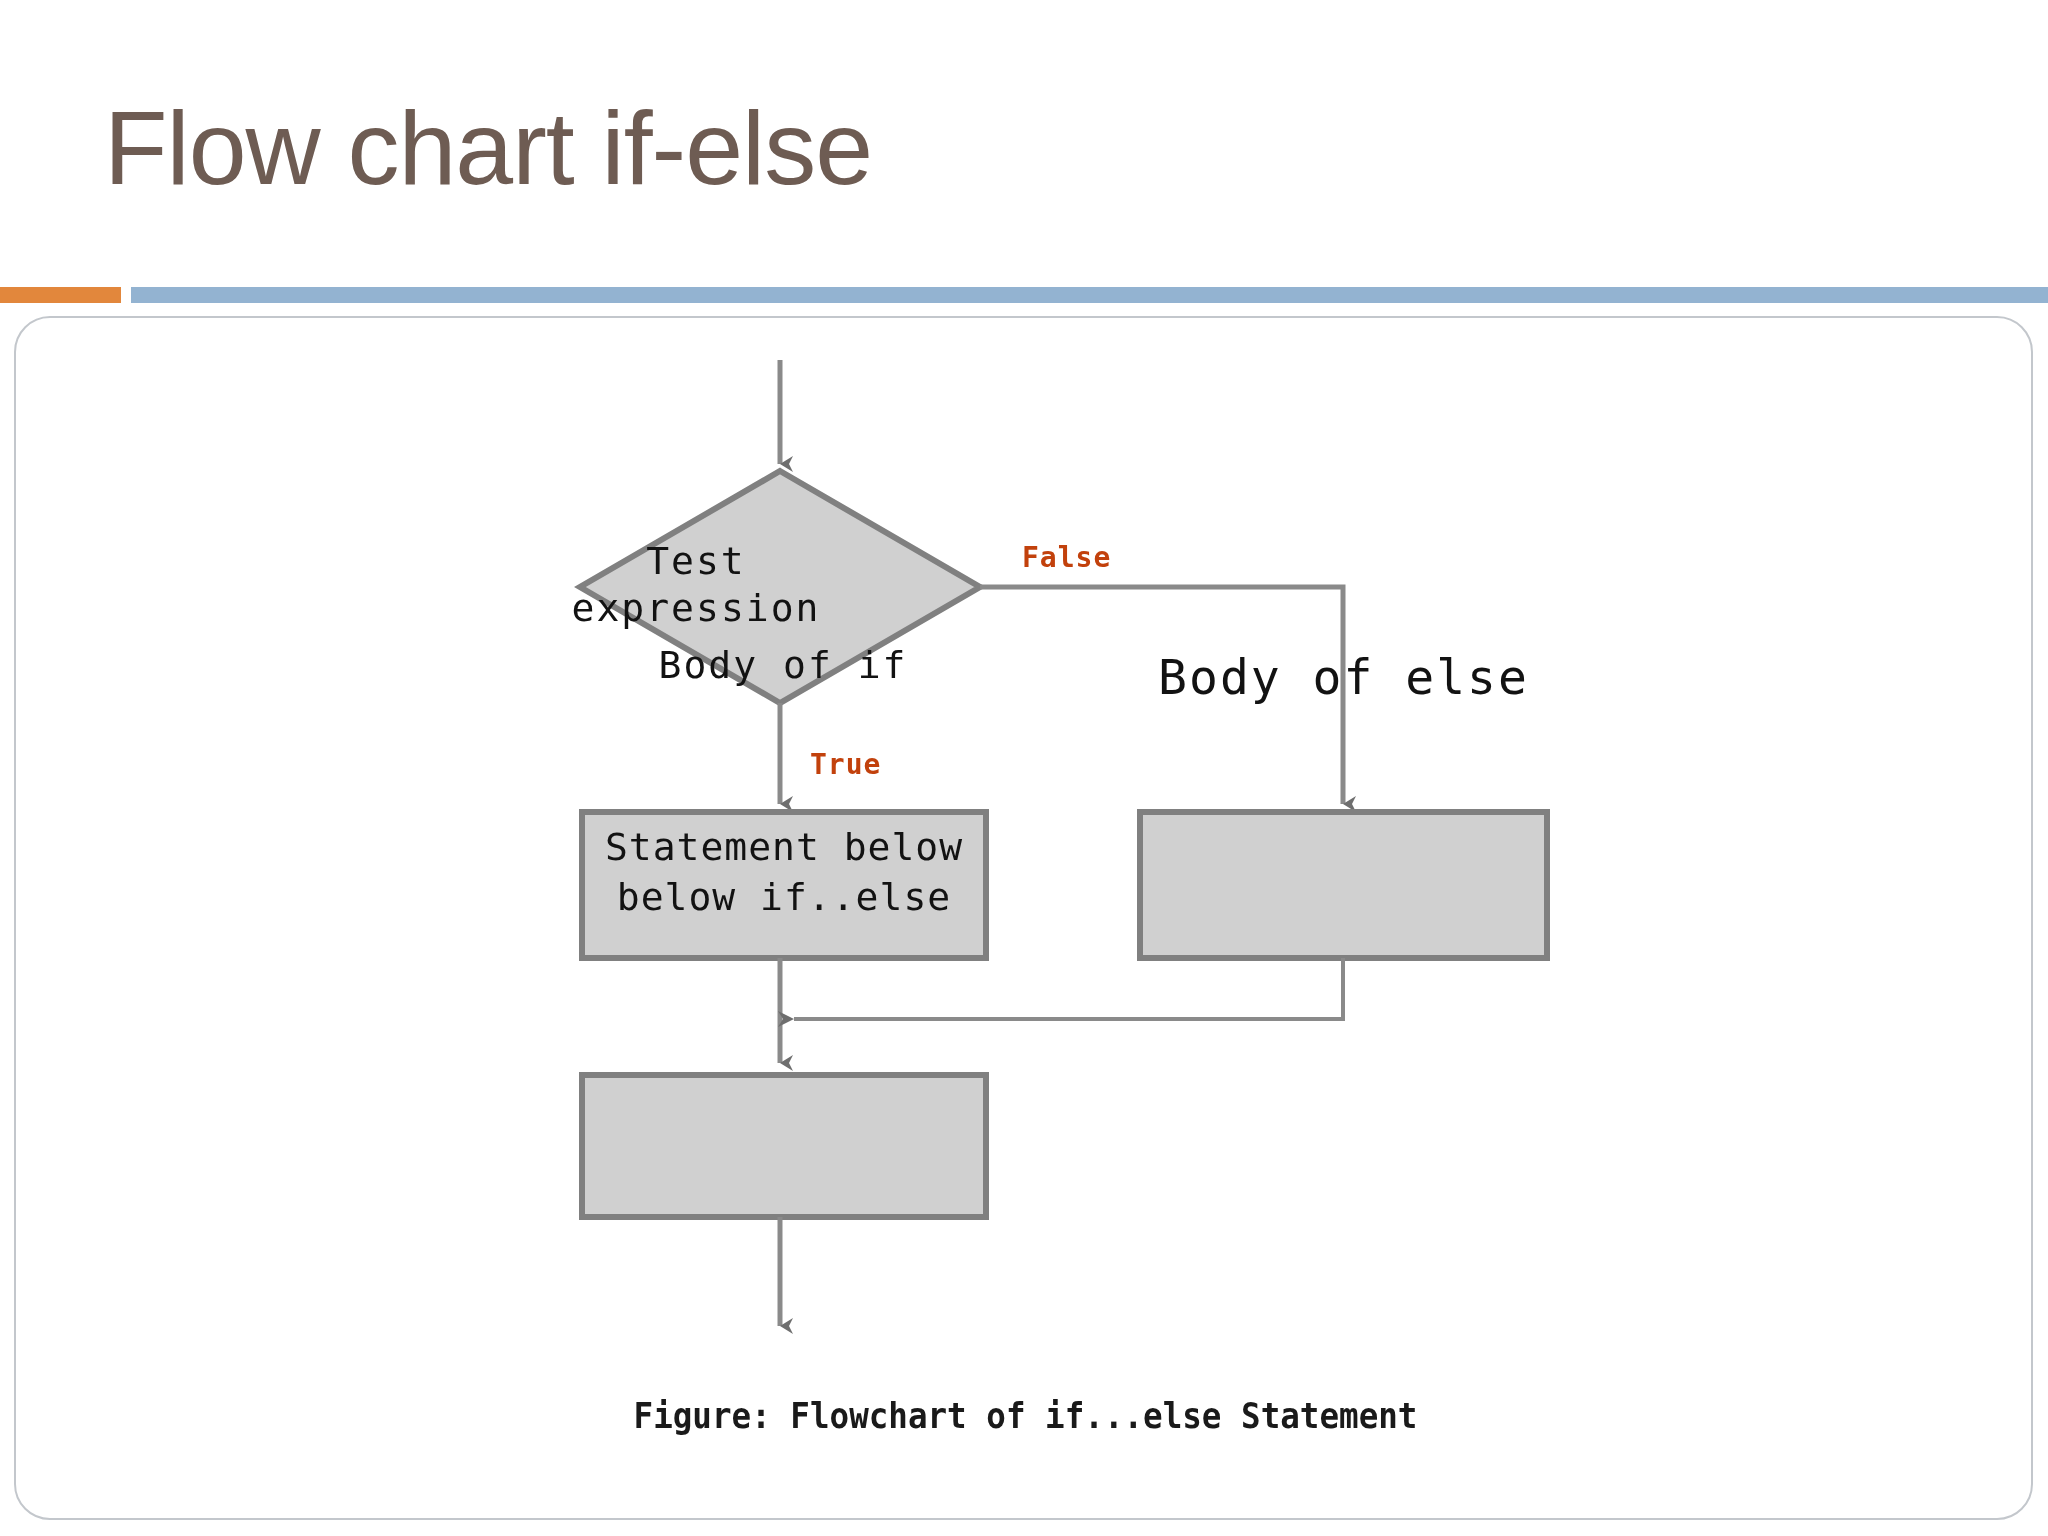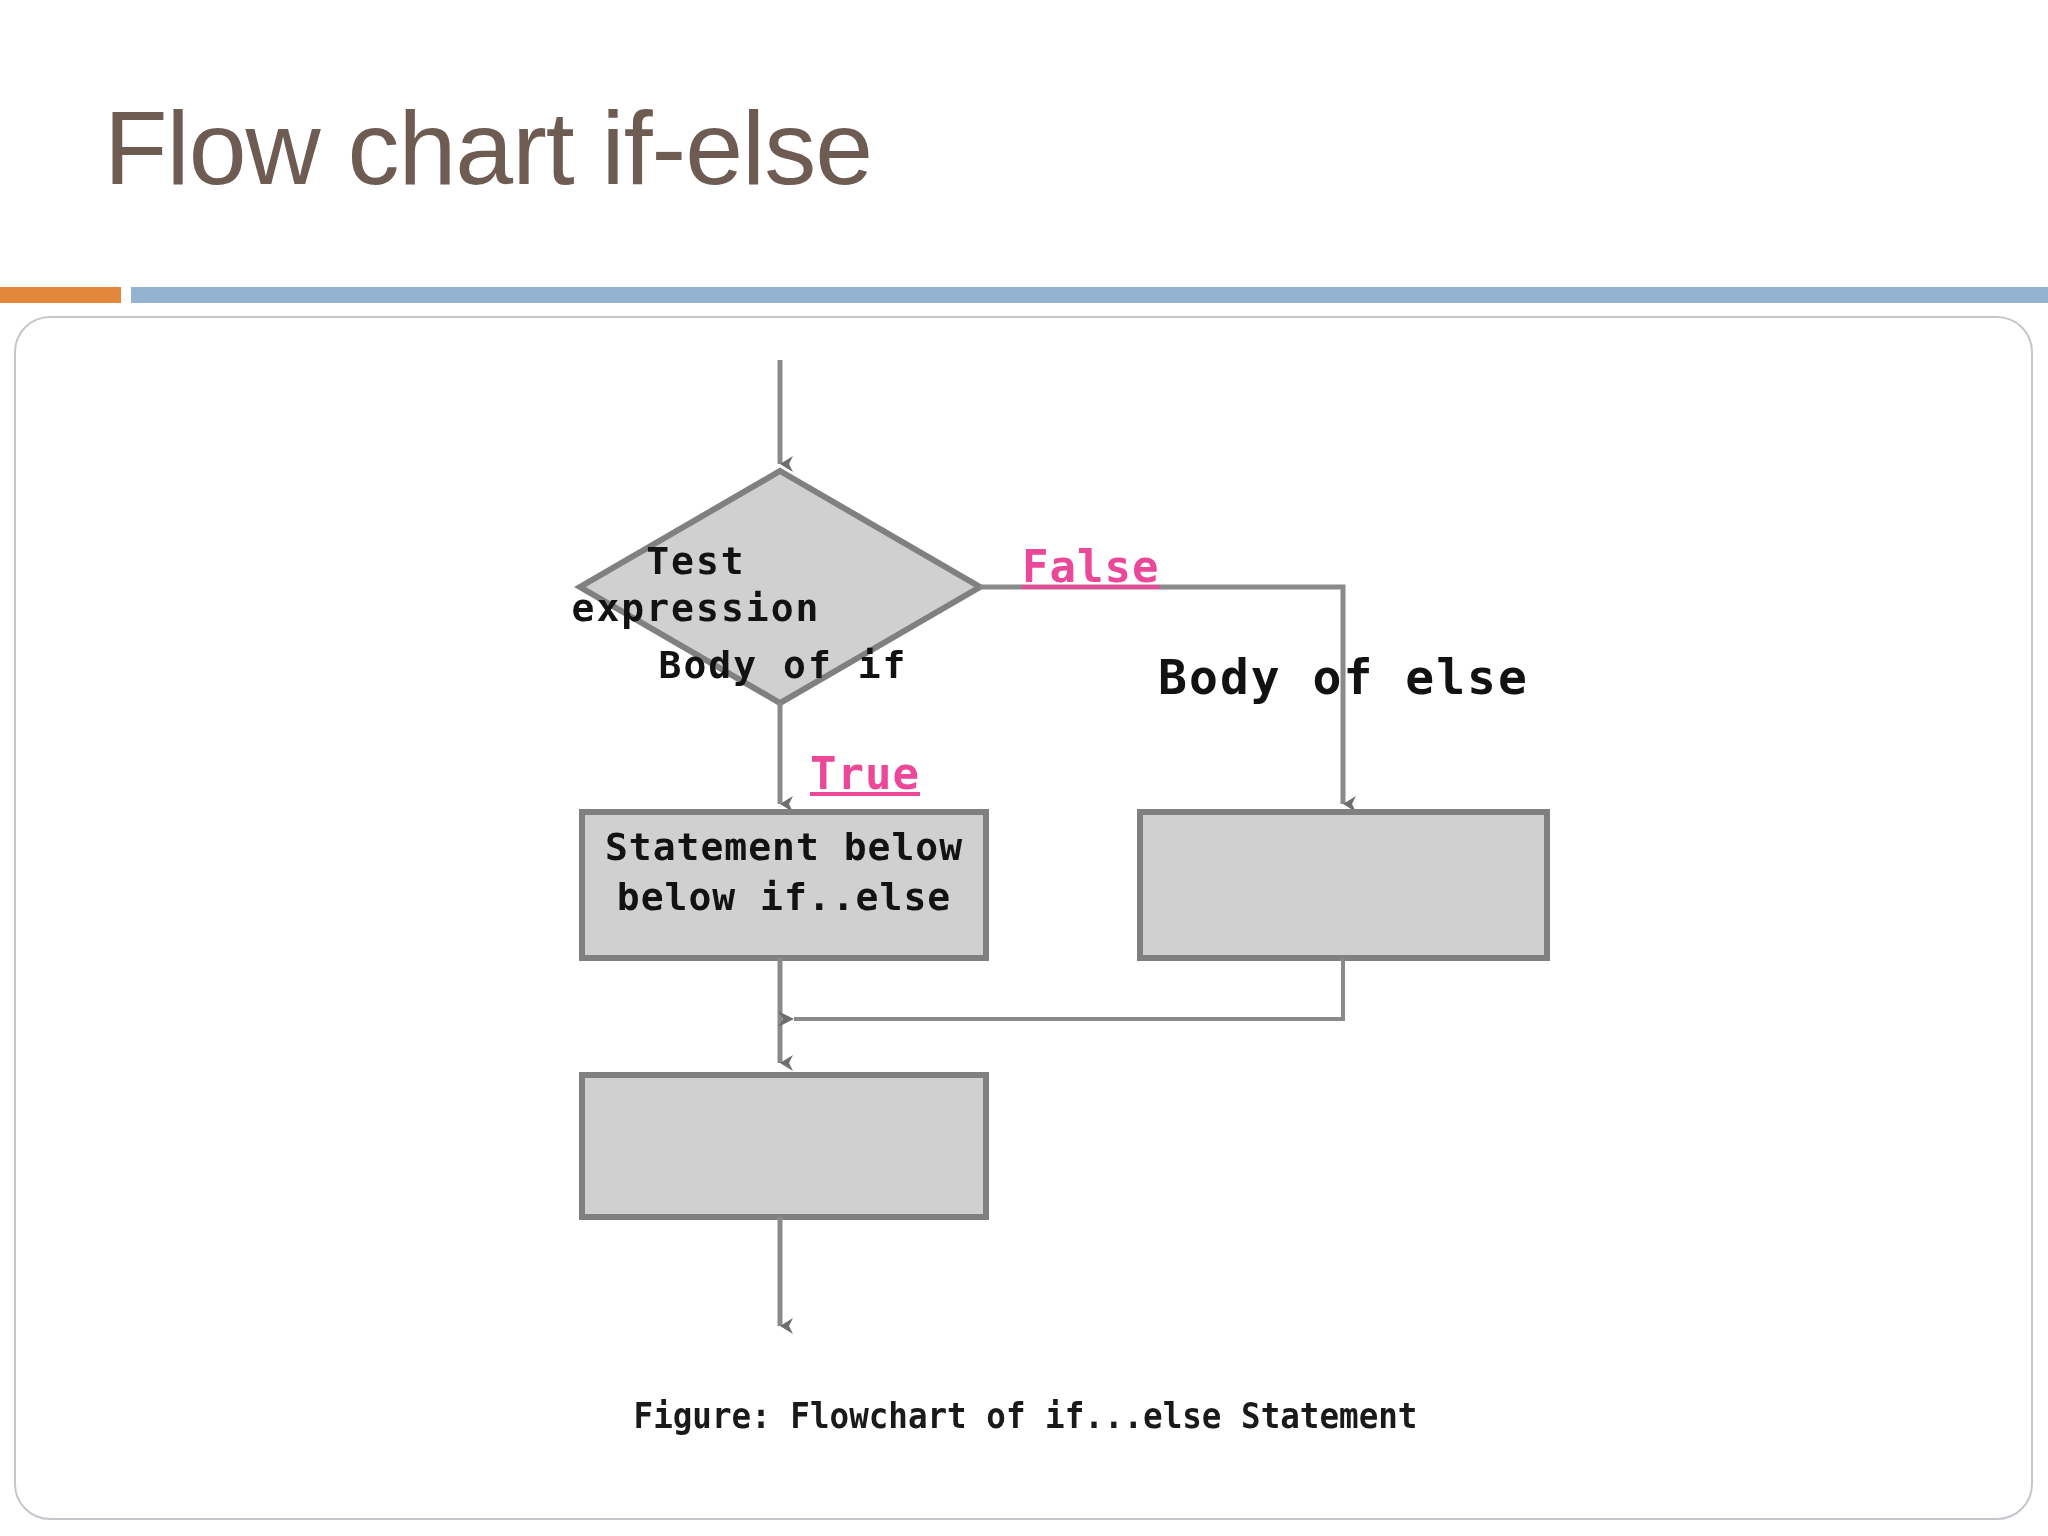--- a/index.html
+++ b/index.html
@@ -83,21 +83,21 @@
     top: 0;
     width: 2019px;
     height: 1204px;
     display: block;
   }
 
   
   .node-label {
     position: absolute;
     font-family: "DejaVu Sans Mono", "Liberation Mono", monospace;
-    font-weight: bold;
+    font-weight: normal;
     color: #121212;
     text-align: center;
     white-space: pre;
     pointer-events: none;
   }
 
   .label-test {
     left: 480px;
     top: 220px;
     width: 400px;
@@ -127,26 +127,25 @@
     width: 404px;
     font-size: 38px;
     line-height: 50px;
     letter-spacing: 1px;
   }
 
   .edge-label {
     position: absolute;
     font-family: "DejaVu Sans Mono", "Liberation Mono", monospace;
     font-weight: bold;
-    color: #ec4899;
-    font-size: 44px;
+    color: #c2410c;
+    font-size: 28px;
     letter-spacing: 1px;
     white-space: pre;
     pointer-events: none;
-    text-decoration: underline;
   }
   .label-false {
     left: 1006px;
     top: 223px;
   }
   .label-true {
     left: 794px;
     top: 430px;
   }
 

